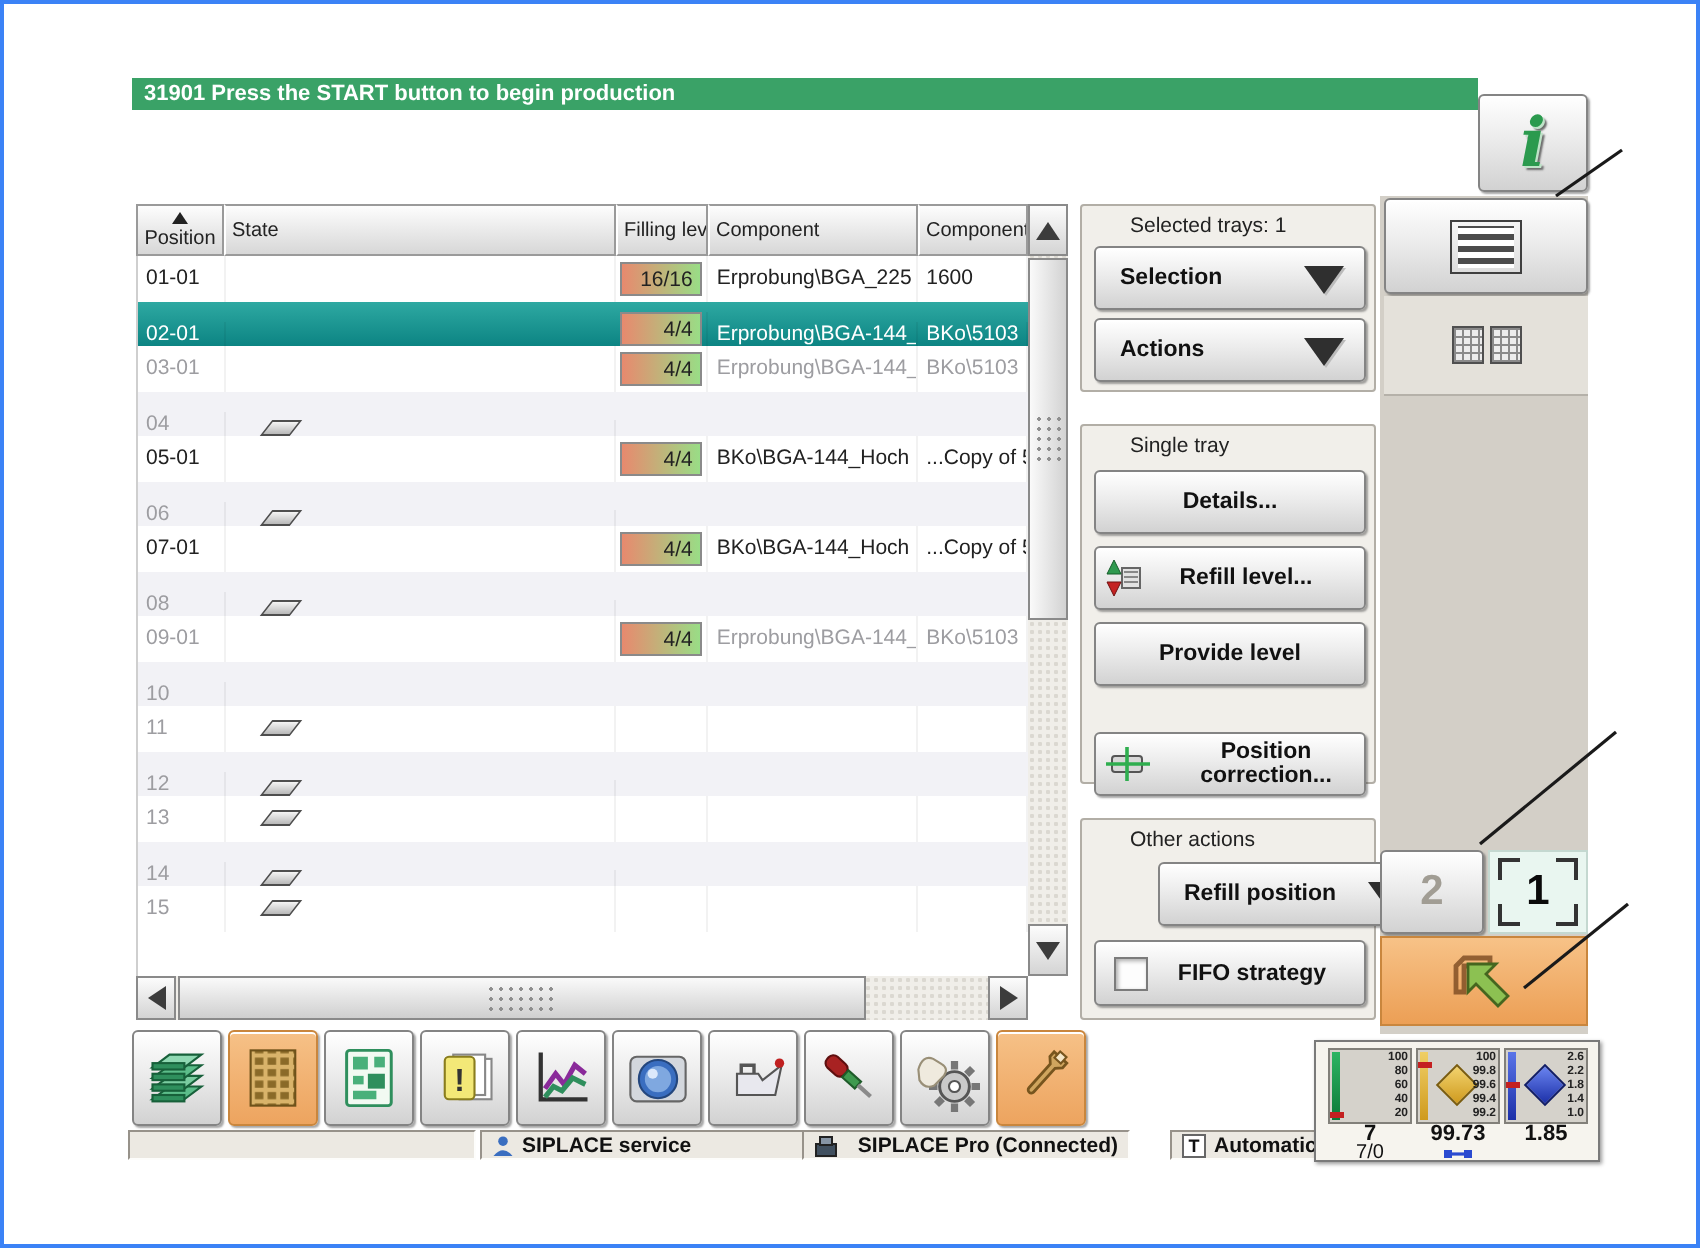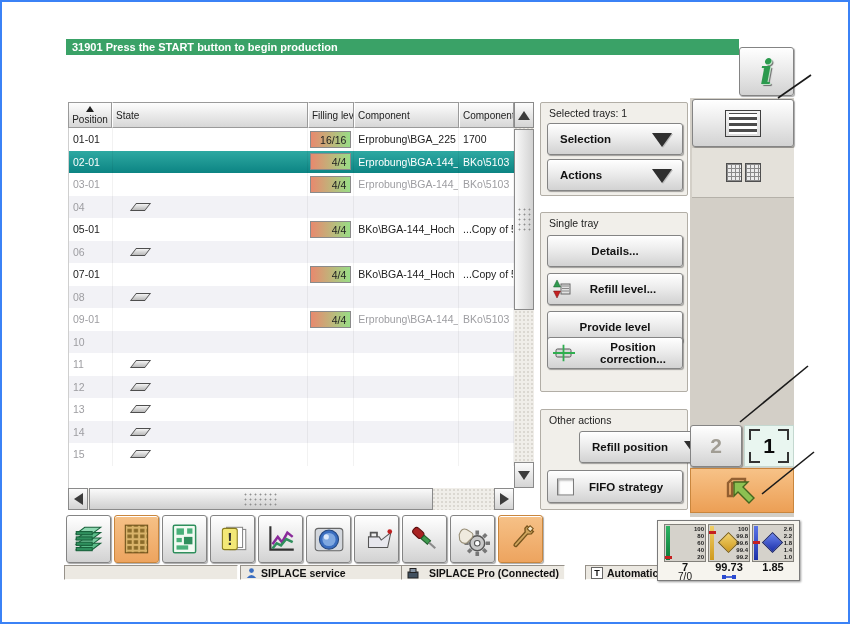--- a/index.html
+++ b/index.html
@@ -29,21 +29,21 @@
       background:linear-gradient(#fdfdfd,#d7d7d7);display:flex;align-items:center;
       padding:0 3px;font-size:10px;overflow:hidden;white-space:nowrap;}
   .th:first-child{border-left-color:#9a9a9a;justify-content:center;align-items:flex-end;padding-bottom:2px;}
   .sortup{position:absolute;top:3px;left:50%;margin-left:-4px;width:0;height:0;
           border-left:4px solid transparent;border-right:4px solid transparent;border-bottom:6px solid #222;}
   .w-pos{width:44px}.w-state{width:196px}.w-fill{width:46px}.w-comp{width:105px}.w-comp2{width:55px}
 
   .tbody{position:absolute;left:0;top:26px;width:446px;height:360px;background:#fff;overflow:hidden;
          border-left:1px solid #cfcfcf;box-sizing:border-box;}
   .trow{display:flex;height:22.5px;box-sizing:border-box;}
-  .trow.shade{background:#f2f2f6;}
+  .trow.shade{background:#f2f2f6;align-items:flex-end;}
   .trow.selected{background:linear-gradient(#2ea9a2,#0c8483);color:#fff;}
   .trow.disabled{color:#9d9da1;}
   .trow.empty{color:#9d9da1;}
   .tcell{box-sizing:border-box;padding:0 4px;overflow:hidden;white-space:nowrap;display:flex;
          align-items:center;border-right:1px solid rgba(0,0,0,.05);}
   .c-pos{width:44px}.c-state{width:196px}.c-fill{width:46px;padding:0 2px}.c-comp{width:105px}.c-comp2{width:55px}
   .tray-ic{width:13px;height:6px;background:linear-gradient(#f4f4f4,#b9b9b9);border:1px solid #4e4e4e;
            transform:skewX(-38deg);margin-left:16px;}
   .fillbadge{width:100%;height:17px;line-height:16px;text-align:right;padding-right:4px;box-sizing:border-box;
              background:linear-gradient(90deg,#e8896e,#99dd86);border:1px solid #8a8a8a;color:#222;}
@@ -65,21 +65,21 @@
        background-image:radial-gradient(#dbd8d1 1px,transparent 1.2px);background-size:4px 4px;}
   .hbtn{position:absolute;top:0;height:22px;width:20px;background:linear-gradient(#fcfcfc,#d4d4d4);
         border:1px solid #8a8a8a;box-sizing:border-box;display:flex;align-items:center;justify-content:center;}
   .hthumb{position:absolute;left:21px;top:0;width:344px;height:22px;background:linear-gradient(#fafafa,#cfcfcf);
           border:1px solid #8a8a8a;box-sizing:border-box;display:flex;align-items:center;justify-content:center;}
   .hdots{width:36px;height:15px;}
 
   
   .gbox{position:absolute;left:538px;width:148px;background:#f1efea;border:1px solid #b2aea6;
         border-radius:2px;box-sizing:border-box;}
-  .glabel{font-size:10.5px;color:#222;padding:4px 0 0 8px;}
+  .glabel{font-size:10.5px;color:#222;padding:4px 0 0 24px;}
   .pbtn{position:absolute;left:6px;width:136px;height:32px;font-weight:bold;font-size:11.5px;color:#111;
         display:flex;align-items:center;justify-content:center;cursor:pointer;font-family:inherit;}
   .pbtn .lbl-left{position:absolute;left:12px;}
   .dd-tri{position:absolute;right:10px;top:9px;width:0;height:0;border-left:10px solid transparent;
           border-right:10px solid transparent;border-top:14px solid #2f2f2f;filter:drop-shadow(1px 1px 0 #bbb);}
   .icon-left{position:absolute;left:5px;top:50%;transform:translateY(-50%);}
   .chk{position:absolute;left:9px;top:50%;transform:translateY(-50%);width:17px;height:17px;background:#fdfdfd;
        border:1px solid #7b7b7b;box-shadow:inset 1px 1px 2px #aaa;box-sizing:border-box;}
 
   
@@ -165,21 +165,21 @@
     </div>
 
     <div class="tbody">
         <div class="trow">
           <div class="tcell c-pos">01-01</div>
           <div class="tcell c-state"></div>
           <div class="tcell c-fill">
             <span class="fillbadge">16/16</span>
           </div>
           <div class="tcell c-comp">Erprobung\BGA_225</div>
-          <div class="tcell c-comp2">1700</div>
+          <div class="tcell c-comp2">1600</div>
         </div>
         <div class="trow shade selected">
           <div class="tcell c-pos">02-01</div>
           <div class="tcell c-state"></div>
           <div class="tcell c-fill">
             <span class="fillbadge">4/4</span>
           </div>
           <div class="tcell c-comp">Erprobung\BGA-144_1</div>
           <div class="tcell c-comp2">BKo\5103</div>
         </div>
@@ -347,21 +347,21 @@
         <rect x="8" y="5" width="9" height="10" fill="#e2e2e2" stroke="#666"></rect>
         <path d="M9 7 h7 M9 9.5 h7 M9 12 h7" stroke="#888" stroke-width="1"></path>
         <path d="M4 1 L7.5 8 H0.5 Z" fill="#2f9a4f" stroke="#145c28" stroke-width=".5"></path>
         <path d="M4 19 L0.5 12 H7.5 Z" fill="#c42222" stroke="#6e1010" stroke-width=".5"></path>
       </svg>
       <span style="padding-left:16px;">Refill level...</span>
     </button>
     <button class="pbtn b3" style="top:98px;">
       <span>Provide level</span>
     </button>
-    <button class="pbtn b3" style="top:124px;padding-left:24px;">
+    <button class="pbtn b3" style="top:153px;padding-left:24px;">
       <svg class="icon-left" width="22" height="17" viewBox="0 0 22 17">
         <rect x="3" y="4.5" width="15" height="8" rx="1.5" fill="#d8d8d8" stroke="#555"></rect>
         <path d="M10.5 0 v17 M0 8.5 h22" stroke="#2fae4f" stroke-width="1.8"></path>
       </svg>
       <span style="padding-left:18px;">Position correction...</span>
     </button>
   </div>
 
   <div class="gbox" style="top:407px;height:101px;">
     <div class="glabel">Other actions</div>

